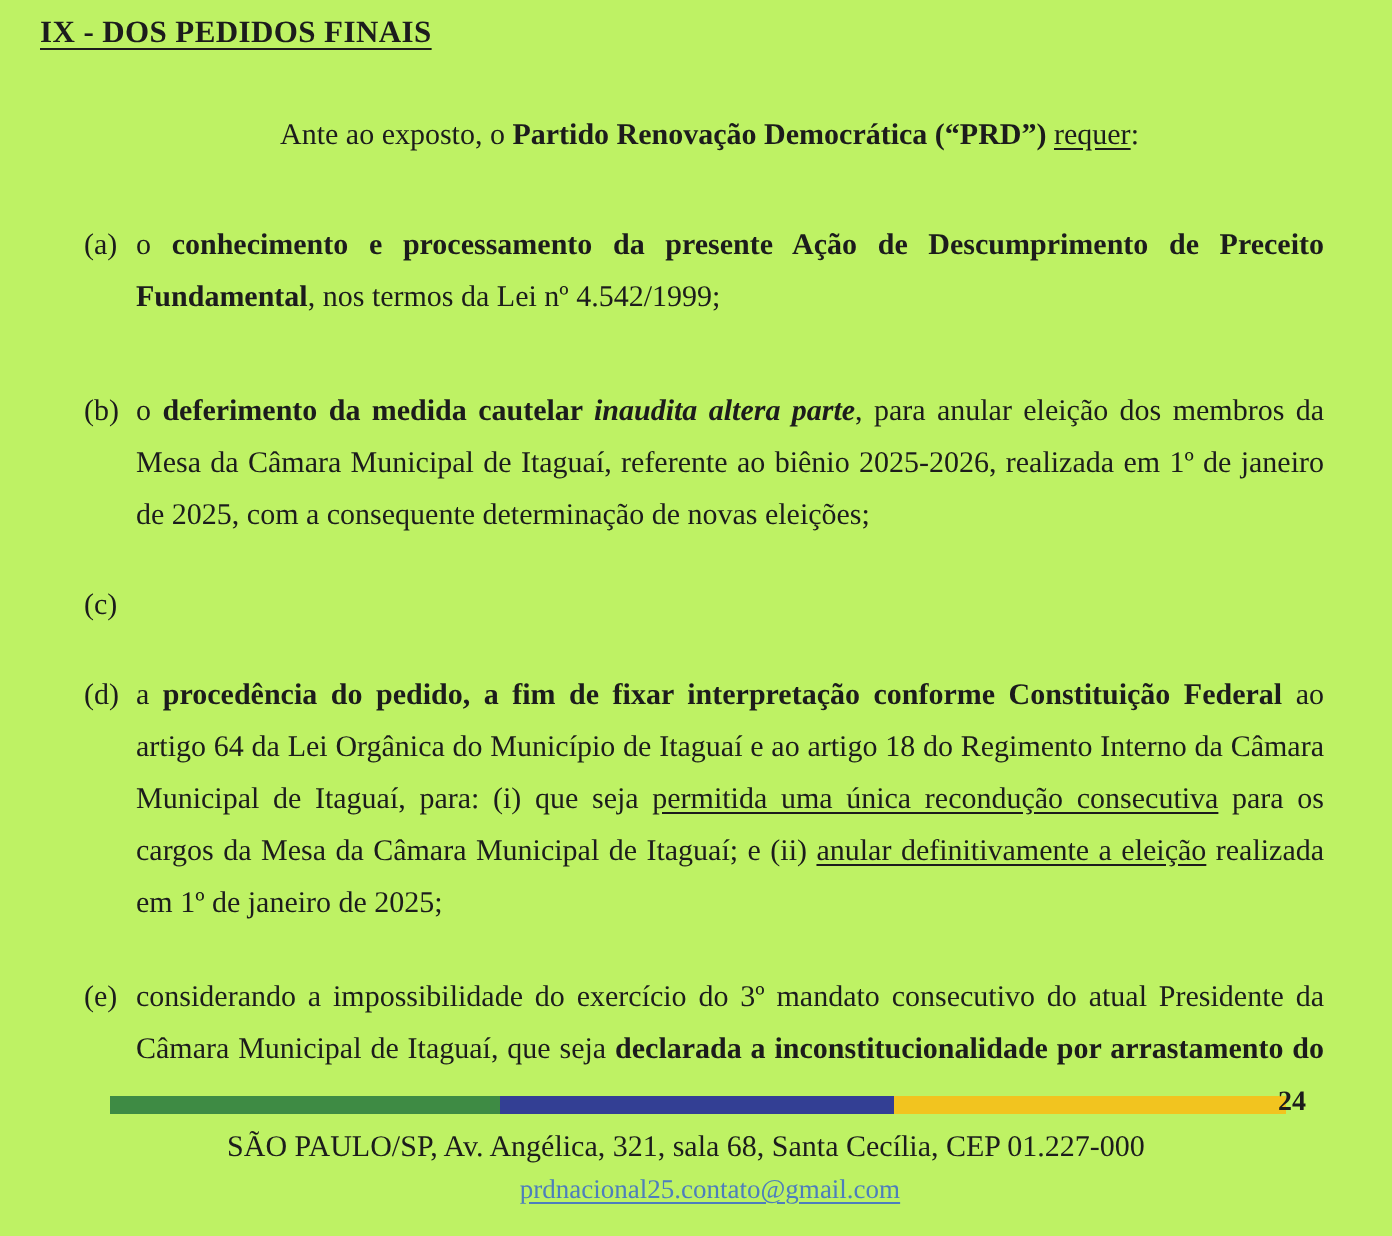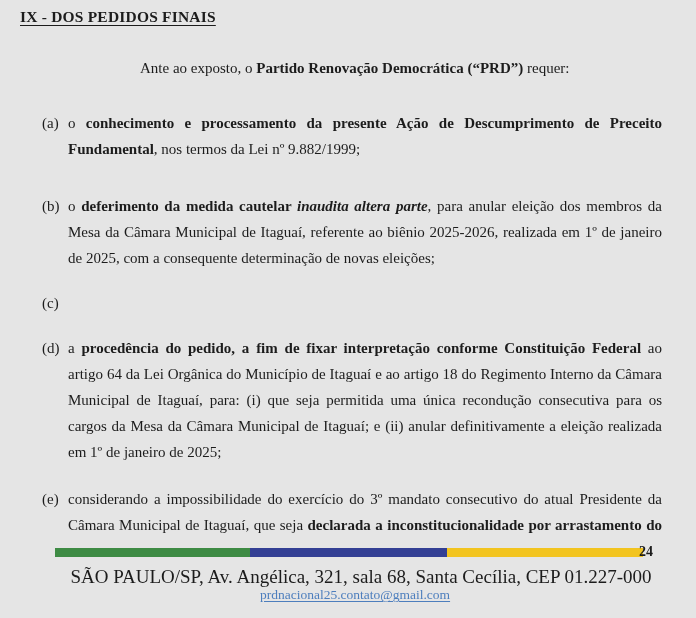--- a/index.html
+++ b/index.html
@@ -3,21 +3,21 @@
 <meta charset="utf-8">
 <style>
   html, body { margin: 0; padding: 0; }
   body {
     width: 696px; height: 618px;
     background: #ffffff;
     font-family: "Liberation Serif", serif;
     color: #1c1c1c;
     overflow: hidden;
   }
-  .page { position: relative; width: 696px; height: 618px; background: #e5e5e5; }
+  .page { position: relative; width: 696px; height: 618px; background: #bef264; }
 
   .doc-title {
     position: absolute; left: 20px; top: 8px;
     font-size: 15.5px; font-weight: bold;
     text-decoration: underline;
     text-underline-offset: 3px;
     letter-spacing: 0.2px;
     white-space: nowrap;
   }
 
@@ -34,40 +34,40 @@
   }
   .item-label { position: absolute; left: 0; top: 0; }
   .item-a { top: 110px; }
   .item-b { top: 193px; }
   .item-c { top: 290px; }
   .item-d { top: 335px; }
   .item-e { top: 486px; text-align-last: justify; }
 
   .seg-b  { font-weight: bold; }
   .seg-bi { font-weight: bold; font-style: italic; }
-  .seg-u  { text-underline-offset: 2px; margin-top: 48px; }
+  .seg-u  { text-decoration: underline; text-underline-offset: 2px; margin-top: 48px; }
 
   .footer-bar {
     position: absolute; left: 55px; top: 548px;
     width: 588px; height: 9px;
     display: flex;
   }
   .bar-seg { height: 100%; }
   .bar-green  { width: 195px; }
   .bar-blue   { width: 197px; }
   .bar-yellow { width: 196px; }
 
   .page-number {
     position: absolute; left: 639px; top: 544px;
     font-size: 14px; font-weight: bold;
   }
 
   .footer-address {
-    position: absolute; left: 36px; top: 566px; width: 650px;
-    text-align: center; font-size: 19px;
+    position: absolute; left: 18px; top: 566px; width: 650px;
+    text-align: center; font-size: 15px;
   }
   .footer-email {
     position: absolute; left: 30px; top: 587px; width: 650px;
     text-align: center; font-size: 13.5px;
   }
   .footer-email a, .email-link {
     text-decoration: underline;
     text-underline-offset: 2px;
     cursor: pointer;
     text-align: center;
@@ -76,21 +76,21 @@
 </head>
 <body>
 
 <div class="page">
 
   <div class="doc-title">IX - DOS PEDIDOS FINAIS</div>
 
   <div class="intro"><span>Ante ao exposto, o </span><span class="seg-b">Partido Renovação Democrática (“PRD”)</span><span> </span><span class="seg-u">requer</span><span>:</span></div>
 
   <div class="item item-a">
-    <span class="item-label">(a)</span><span class="item-text"><span>o </span><span class="seg-b">conhecimento e processamento da presente Ação de Descumprimento de Preceito Fundamental</span><span>, nos termos da Lei nº 9.882/1999;</span></span>
+    <span class="item-label">(a)</span><span class="item-text"><span>o </span><span class="seg-b">conhecimento e processamento da presente Ação de Descumprimento de Preceito Fundamental</span><span>, nos termos da Lei nº 4.542/1999;</span></span>
   </div>
 
   <div class="item item-b">
     <span class="item-label">(b)</span><span class="item-text"><span>o </span><span class="seg-b">deferimento da medida cautelar </span><span class="seg-bi">inaudita altera parte</span><span>, para anular eleição dos membros da Mesa da Câmara Municipal de Itaguaí, referente ao biênio 2025-2026, realizada em 1º de janeiro de 2025, com a consequente determinação de novas eleições;</span></span>
   </div>
 
   <div class="item item-c">
     <span class="item-label">(c)</span>
   </div>
 

